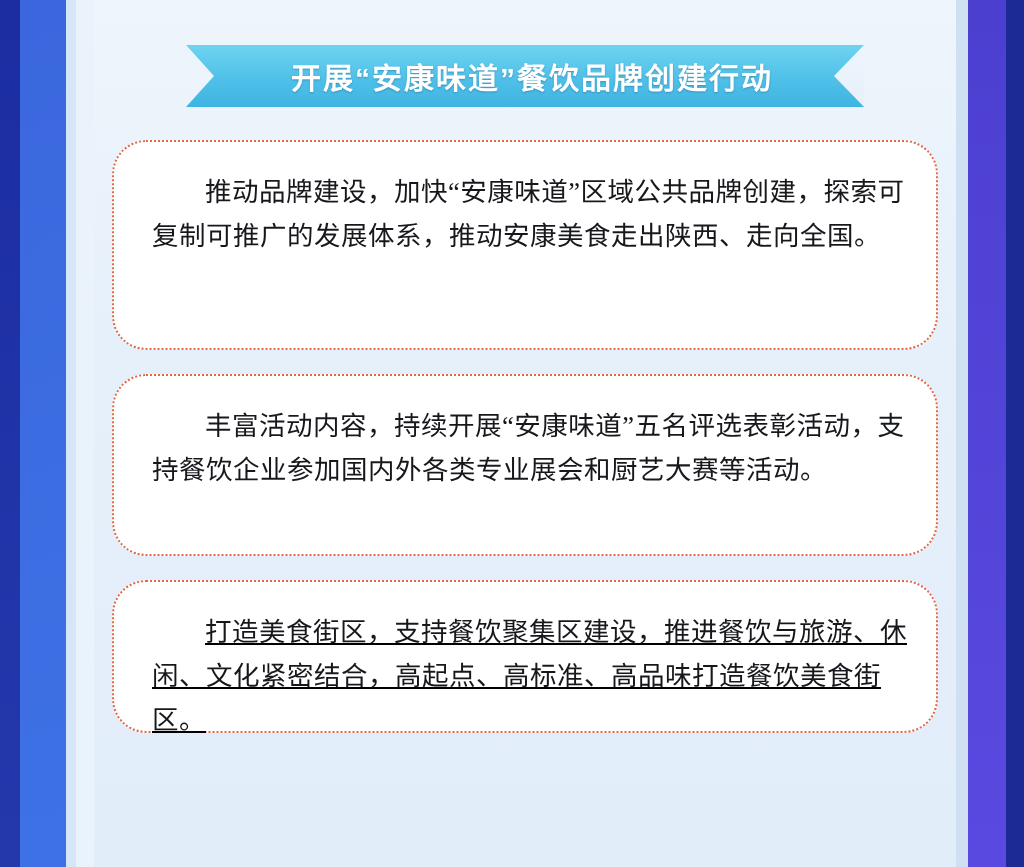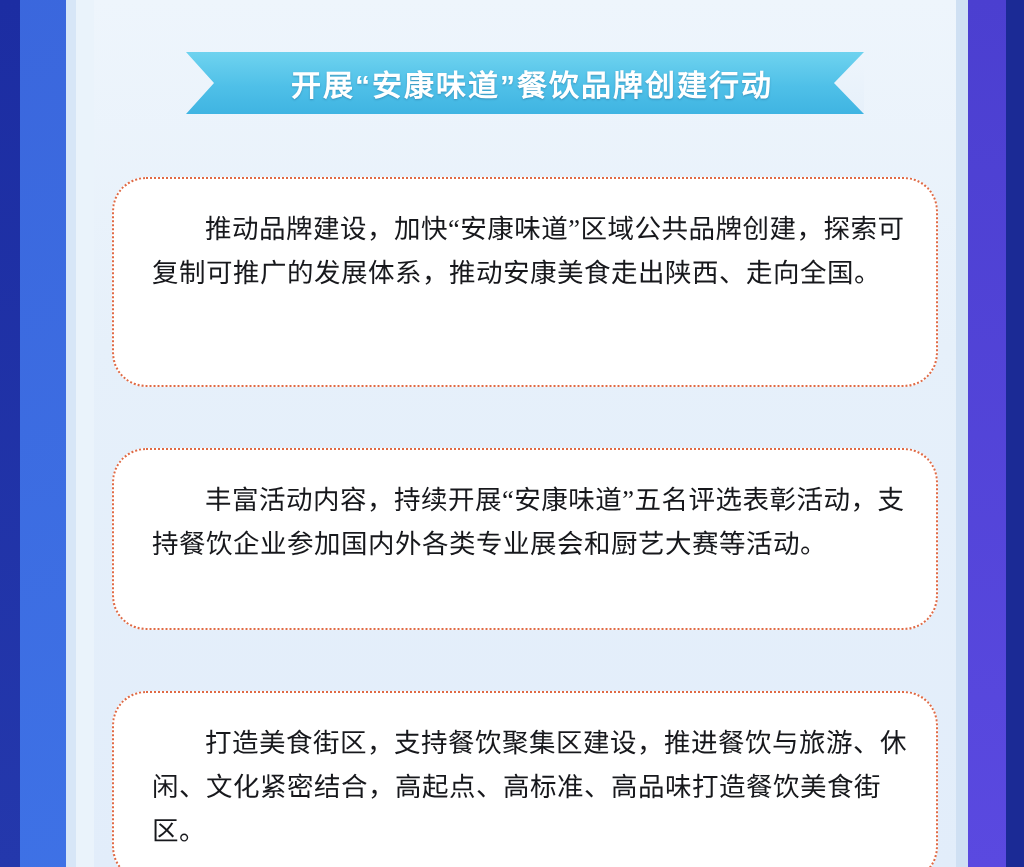--- a/index.html
+++ b/index.html
@@ -45,21 +45,21 @@
     top: 0;
     bottom: 0;
     background: linear-gradient(180deg, #eef5fc 0%, #e6f0fa 40%, #e2edfa 100%);
   }
 
   
   .ribbon-wrap {
     position: absolute;
     left: 50%;
     transform: translateX(-50%);
-    top: 52px;
+    top: 45px;
     width: 678px;
     height: 62px;
   }
   .ribbon {
     position: absolute;
     inset: 0;
     background: linear-gradient(180deg, #6fd3ef 0%, #4fc0e8 55%, #3fb4e2 100%);
     clip-path: polygon(0 0, 100% 0, 100% 100%, 0 100%, 28px 50%);
   }
   .ribbon-right-notch {
@@ -94,34 +94,33 @@
     flex-direction: column;
     gap: 24px;
   }
   .card {
     background: #ffffff;
     border: 2px dotted #e06a45;
     border-radius: 34px;
     padding: 28px 18px 30px 38px;
     box-sizing: border-box;
     flex: 0 0 auto;
-    margin-top: 37px;
   }
   .card-text {
     color: #17181c;
     font-size: 26.5px;
     line-height: 44px;
     text-indent: 2em;
     font-family: "Liberation Serif", serif;
     letter-spacing: 0.5px;
     white-space: pre-wrap;
   }
   .card-1 { height: 210px; }
   .card-2 { height: 182px; }
-  .card-3 { height: 190px; }
+  .card-3 { height: 153px; text-decoration: underline; }
 </style>
 </head>
 <body>
 
 <div class="poster">
 
   <div class="band band-a"></div>
   <div class="band band-b"></div>
   <div class="band band-c"></div>
   <div class="band band-d"></div>

